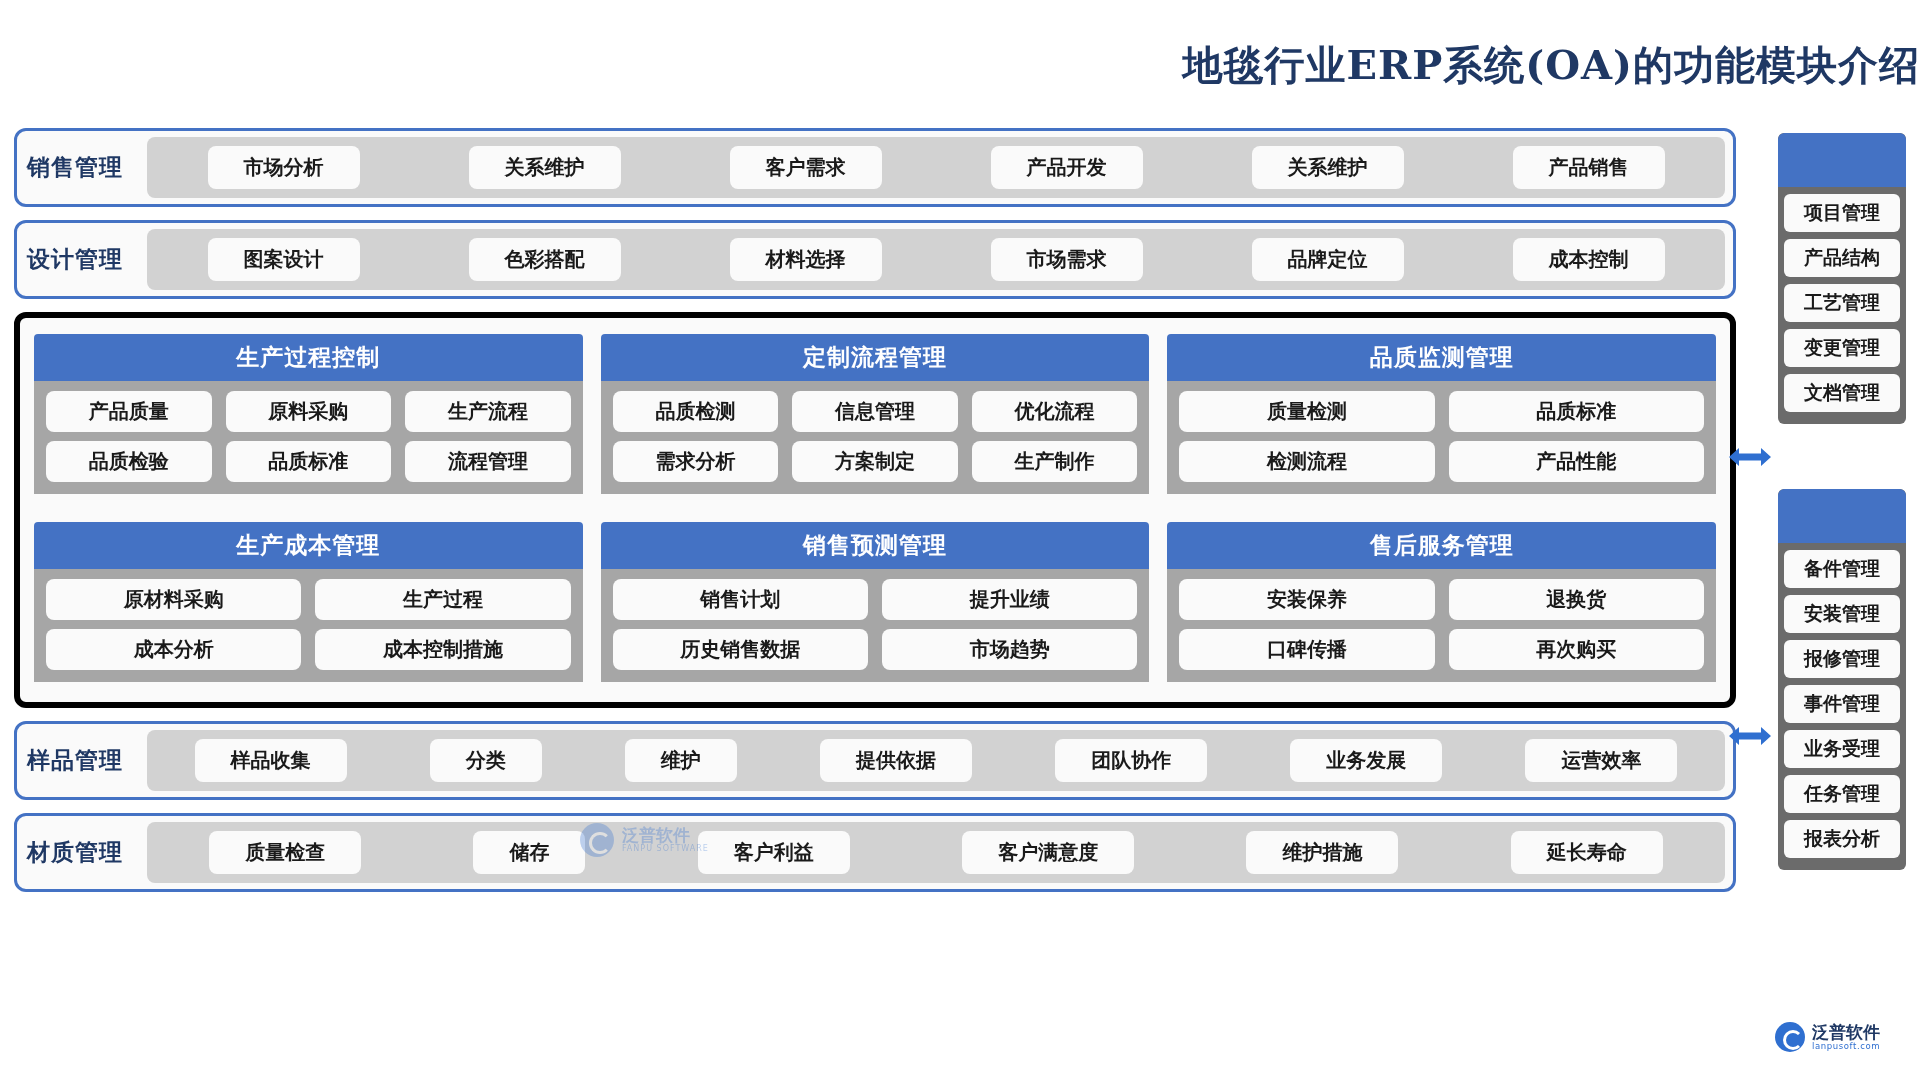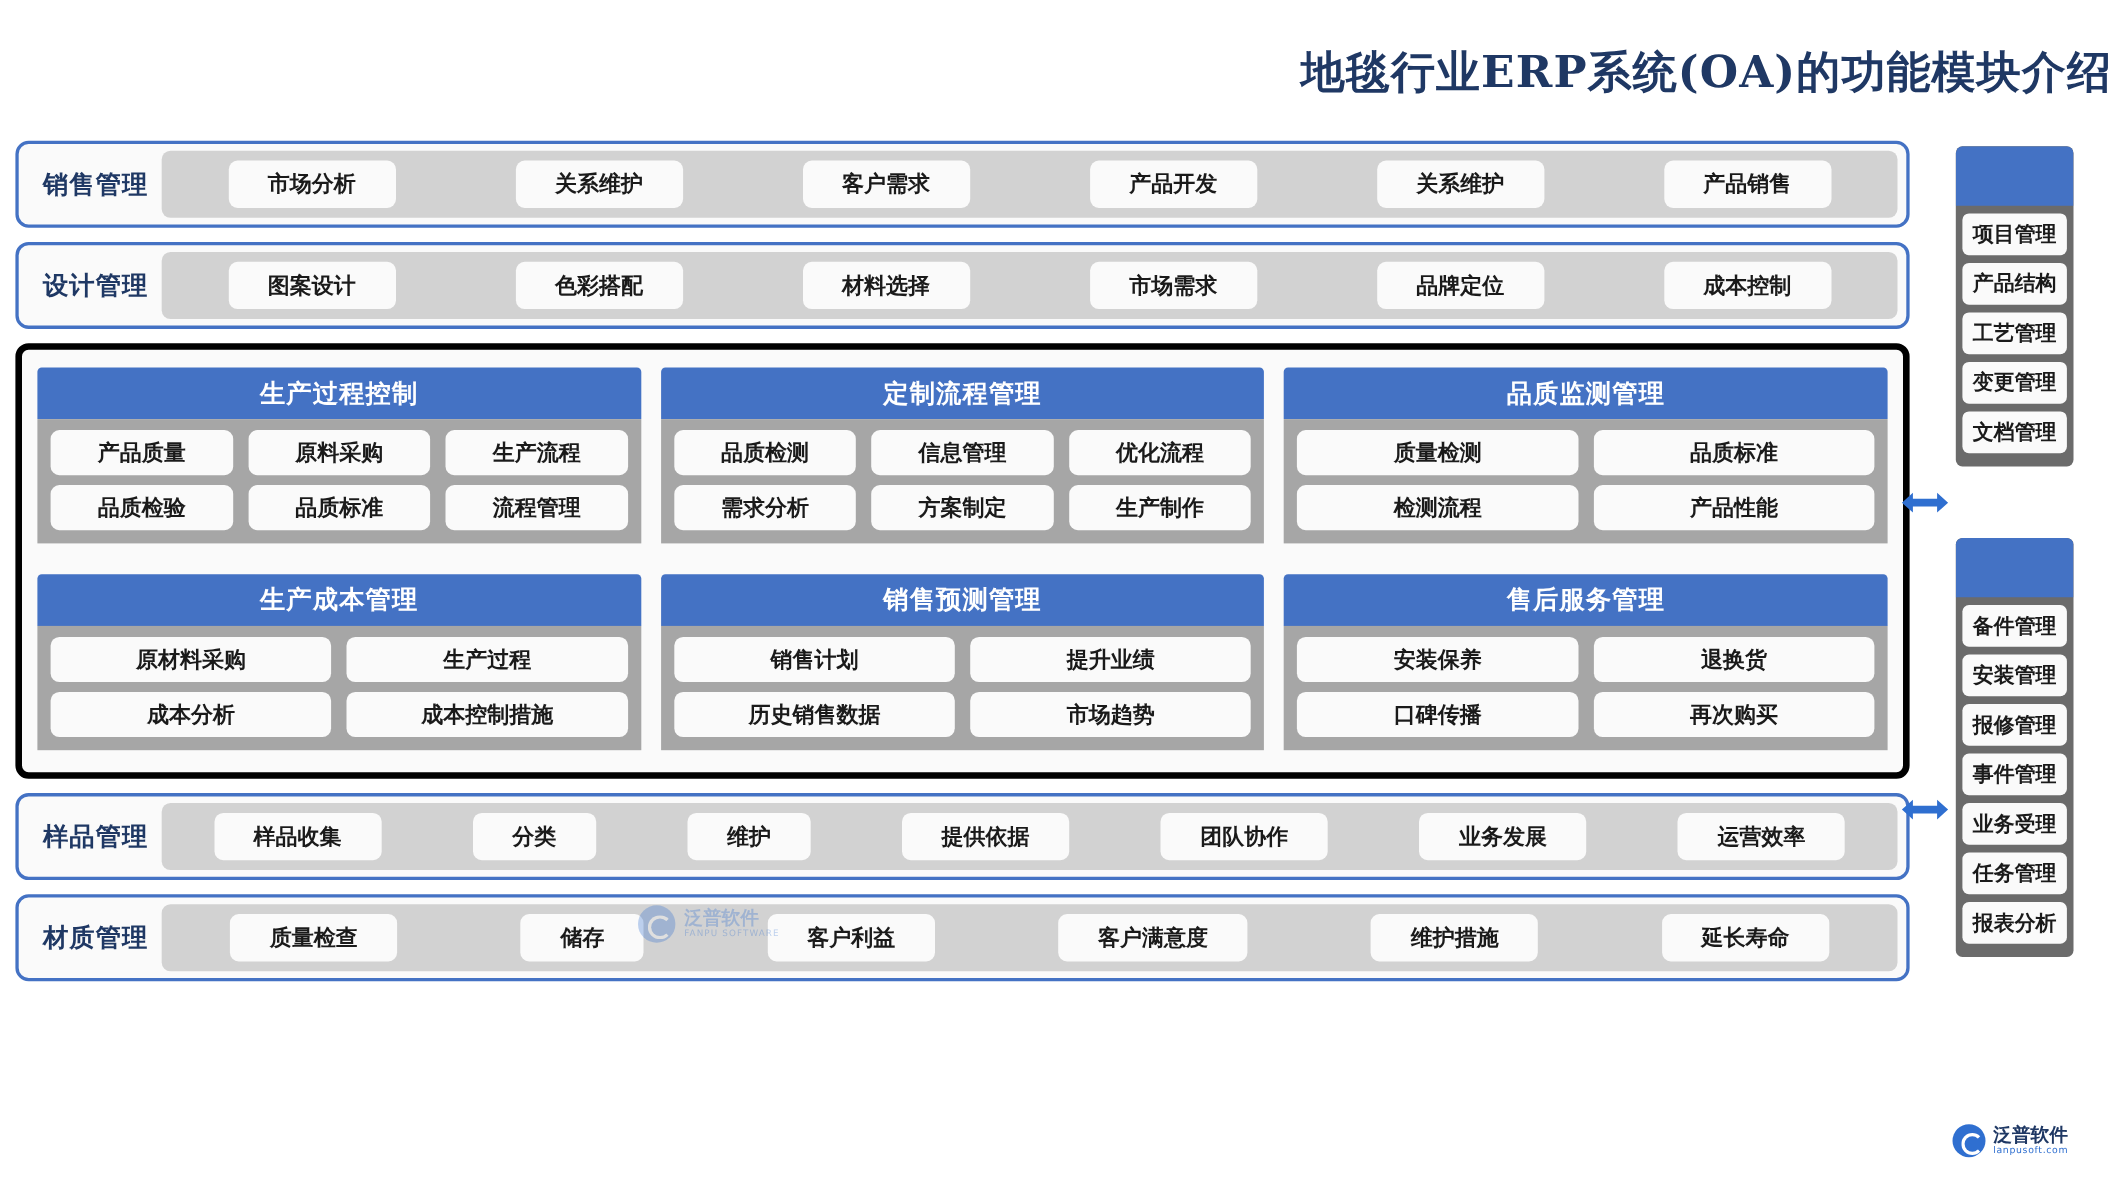--- a/index.html
+++ b/index.html
@@ -40,21 +40,20 @@
     display: flex;
     align-items: center;
     padding: 6px 8px 6px 10px;
   }
   .band-label {
     flex: 0 0 120px;
     font-family: "DejaVu Serif", "Liberation Serif", serif;
     font-size: 23px;
     font-weight: 700;
     color: #1f3864;
-    text-align: center;
     white-space: nowrap;
     letter-spacing: 1px;
   }
   .band-strip {
     flex: 1;
     background: #d2d2d2;
     border-radius: 8px;
     display: flex;
     align-items: center;
     justify-content: space-around;
@@ -158,21 +157,21 @@
     border-radius: 50%;
     border-right-color: transparent;
   }
   .wm-text { display: flex; flex-direction: column; line-height: 1.05; }
   .wm-cn { font-size: 17px; font-weight: 700; color: #2f6fd0; }
   .wm-en { font-size: 8px; color: #2f6fd0; letter-spacing: 1px; }
 
   
   .rail {
     position: absolute;
-    width: 107px;
+    width: 128px;
     background: #6b6b6b;
     border-radius: 6px;
     display: flex;
     flex-direction: column;
     padding: 0 0 12px 0;
     overflow: hidden;
   }
   .rail-top { left: 1778px; top: 133px; }
   .rail-bottom { left: 1778px; top: 489px; }
   .rail-cap {

